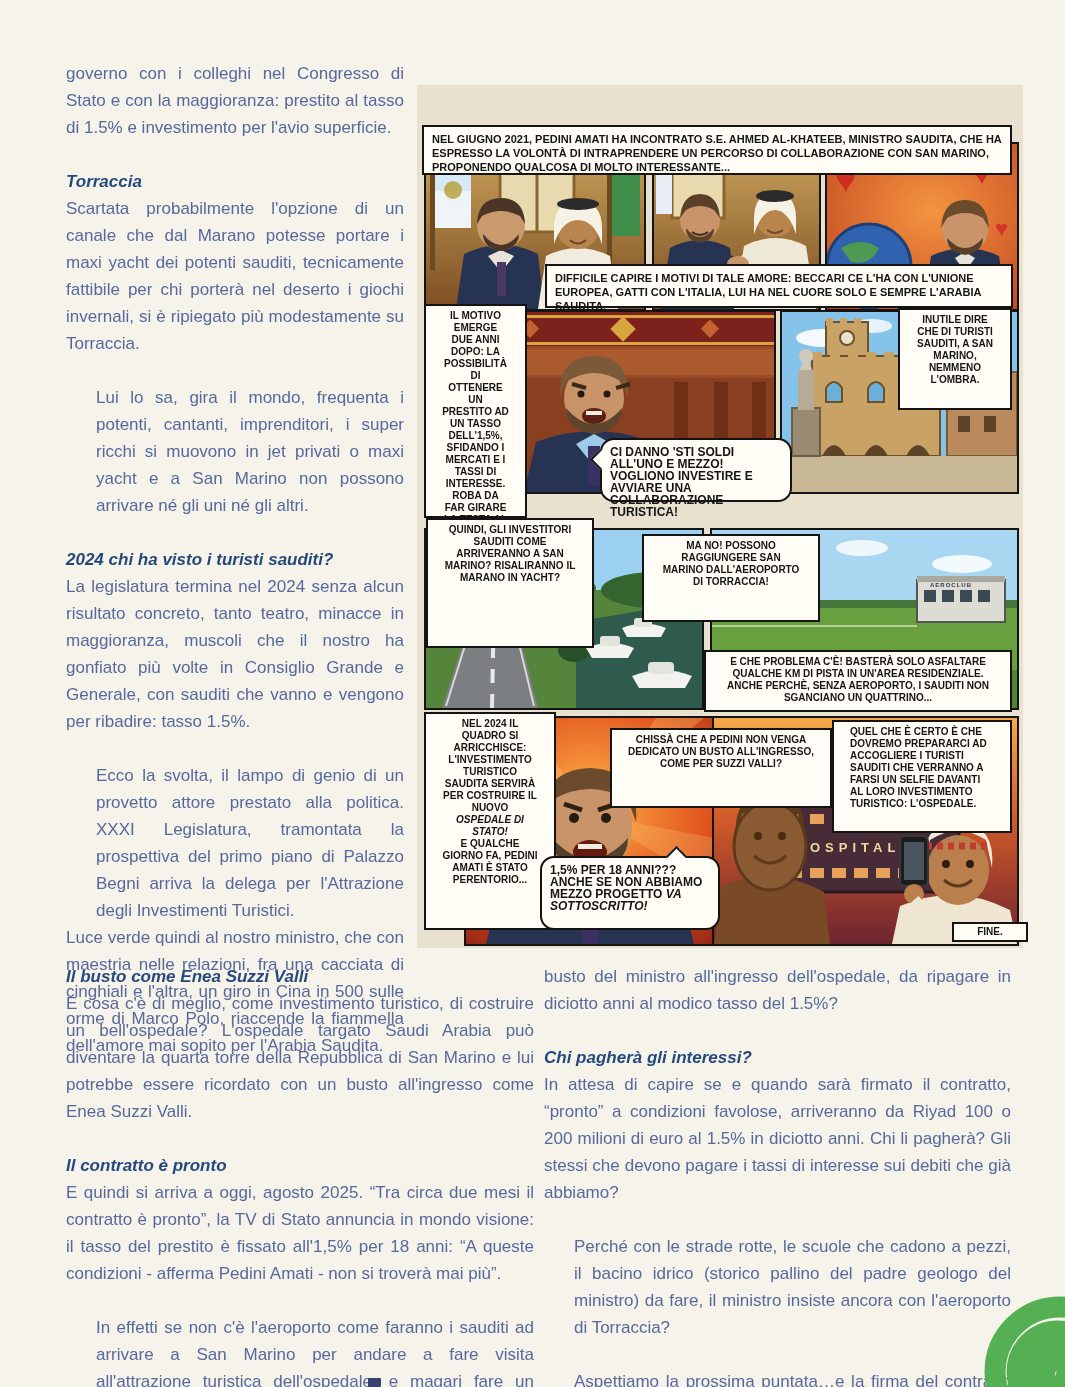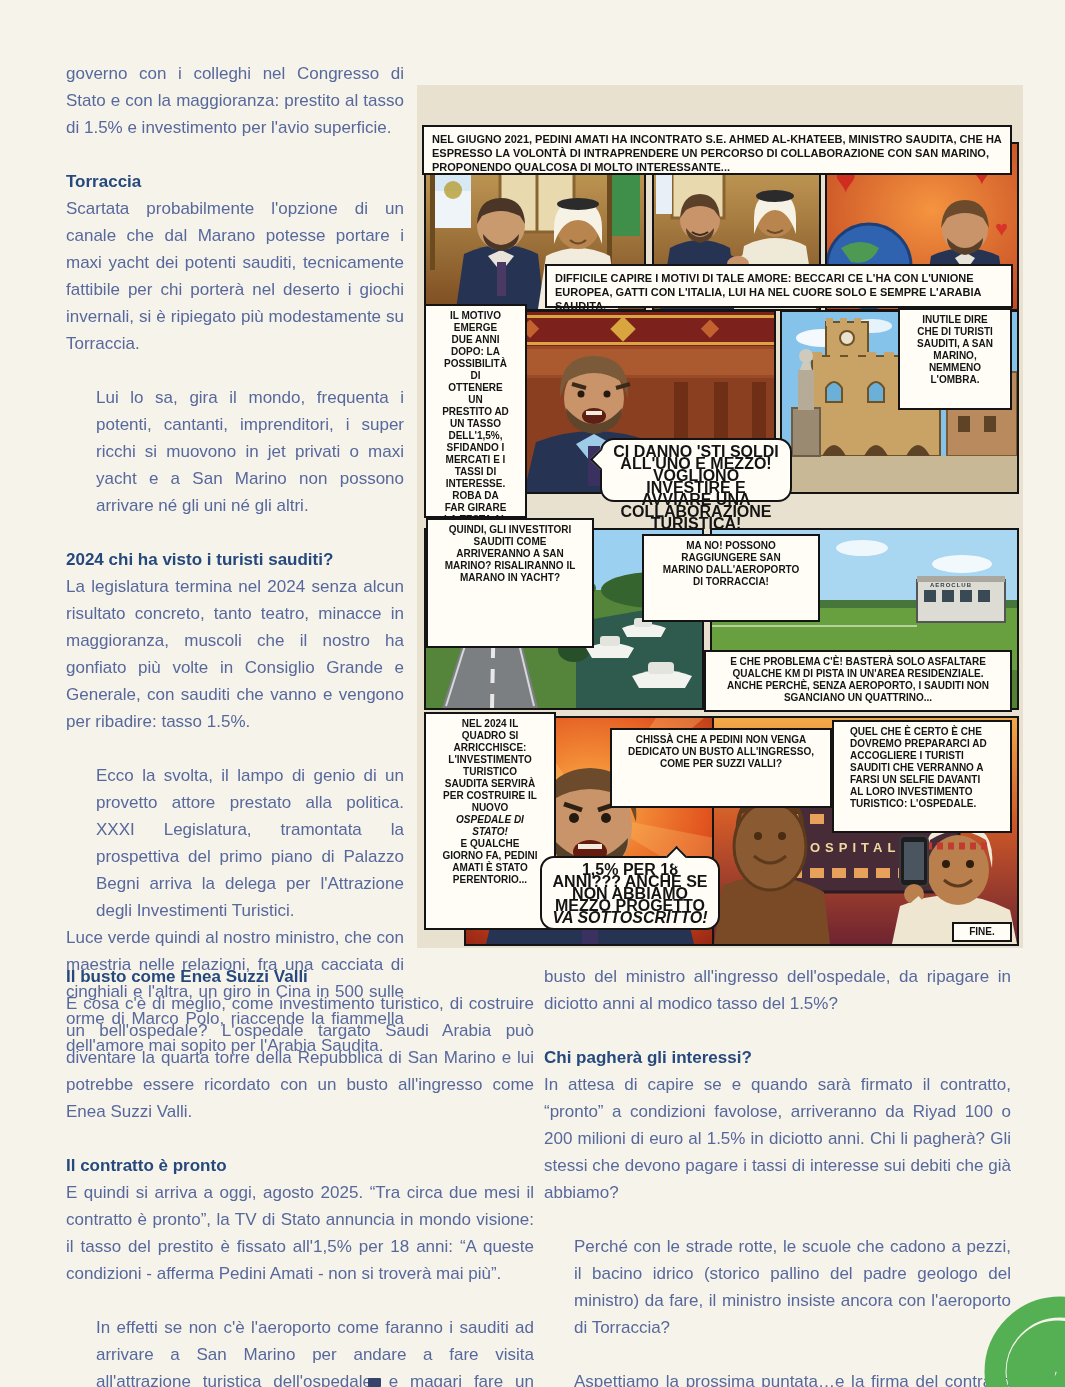--- a/index.html
+++ b/index.html
@@ -5,34 +5,34 @@
   html,body{margin:0;padding:0;background:#d8d5cc;}
   .page{position:relative;width:1065px;height:1387px;background:#f6f3ea;overflow:hidden;
         font-family:"Liberation Sans",sans-serif;}
   
   .coltop{position:absolute;left:66px;top:60px;width:338px;}
   .colsbottom{position:absolute;left:66px;top:963px;width:945px;}
   .bl{position:absolute;left:0;top:0;width:468px;}
   .br{position:absolute;left:478px;top:0;width:467px;}
   .para{margin:0;font-size:17px;line-height:27px;color:#57689c;text-align:justify;}
   .para.gap{margin-top:27px;margin-left:30px;}
-  .head{margin:27px 0 0;font-size:17px;line-height:27px;font-weight:bold;color:#26497d;}
+  .head{margin:27px 0 0;font-size:17px;line-height:27px;font-weight:bold;color:#26497d;font-style:italic;}
   .head.first{margin-top:0;}
   
   .comic{position:absolute;left:417px;top:85px;width:606px;height:863px;background:#e9e1d0;}
   .panel{position:absolute;border:2px solid #141414;overflow:hidden;background:#888;z-index:1;}
   .panel svg{display:block;width:100%;height:100%;}
   .cap{position:absolute;background:#fffdf6;border:2px solid #141414;padding:4px 16px;z-index:3;
        font-weight:bold;font-size:10px;line-height:12px;color:#141414;box-sizing:border-box;}
   .cap.center{text-align:center;}
   .cap.wide{font-size:11px;line-height:14px;padding:5px 8px;}
   .cap .blk{display:block;}
   .emph{font-style:italic;}
   .bubble{position:absolute;background:#fffdf6;border:2px solid #141414;border-radius:14px;
-          padding:6px 8px;z-index:4;text-align:center;font-weight:bold;font-size:16px;
+          padding:6px 8px;z-index:4;font-weight:bold;font-size:12px;
           line-height:12px;color:#141414;box-sizing:border-box;}
   .tail-left::before{content:"";position:absolute;width:13px;height:13px;background:#fffdf6;
           border-left:2px solid #141414;border-bottom:2px solid #141414;
           transform:rotate(45deg);left:-9px;top:12px;}
   .tail-top::before{content:"";position:absolute;width:13px;height:13px;background:#fffdf6;
           border-top:2px solid #141414;border-left:2px solid #141414;
           transform:rotate(45deg);top:-9px;right:34px;}
   .sign{position:absolute;background:#f7edb4;border:2px solid #141414;font-weight:bold;
         font-size:11px;line-height:13px;padding:2px 6px;z-index:2;color:#141414;}
   .minisign{position:absolute;font-weight:bold;font-size:6px;letter-spacing:1px;color:#35404a;z-index:2;}
@@ -349,21 +349,21 @@
       <span class="blk">NEL 2024 IL QUADRO SI ARRICCHISCE: L'INVESTIMENTO TURISTICO SAUDITA SERVIRÀ PER COSTRUIRE IL NUOVO</span>
       <span class="blk emph">OSPEDALE DI STATO!</span>
       <span class="blk">E QUALCHE GIORNO FA, PEDINI AMATI È STATO PERENTORIO...</span>
     </div>
     <div class="cap center" style="left:193px;top:643px;width:222px;height:80px;">CHISSÀ CHE A PEDINI NON VENGA DEDICATO UN BUSTO ALL'INGRESSO, COME PER SUZZI VALLI?</div>
     <div class="bubble tail-top" style="left:123px;top:771px;width:180px;height:74px;">
       <span class="blk">1,5% PER 18 ANNI??? ANCHE SE NON ABBIAMO MEZZO PROGETTO</span>
       <span class="blk emph">VA SOTTOSCRITTO!</span>
     </div>
     <div class="cap" style="left:415px;top:635px;width:180px;height:113px;">QUEL CHE È CERTO È CHE DOVREMO PREPARARCI AD ACCOGLIERE I TURISTI SAUDITI CHE VERRANNO A FARSI UN SELFIE DAVANTI AL LORO INVESTIMENTO TURISTICO: L'OSPEDALE.</div>
-    <div class="cap center" style="left:535px;top:837px;width:60px;height:20px;padding:2px 4px;">FINE.</div>
+    <div class="cap center" style="left:535px;top:837px;width:76px;height:20px;padding:2px 4px;">FINE.</div>
   </div>
 
   <div class="colsbottom">
     <div class="bl">
       <h3 class="head first">Il busto come Enea Suzzi Valli</h3>
       <p class="para">E cosa c'è di meglio, come investimento turistico, di costruire un bell'ospedale? L'ospedale targato Saudi Arabia può diventare la quarta torre della Repubblica di San Marino e lui potrebbe essere ricordato con un busto all'ingresso come Enea Suzzi Valli.</p>
       <h3 class="head">Il contratto è pronto</h3>
       <p class="para">E quindi si arriva a oggi, agosto 2025. “Tra circa due mesi il contratto è pronto”, la TV di Stato annuncia in mondo visione: il tasso del prestito è fissato all'1,5% per 18 anni: “A queste condizioni - afferma Pedini Amati - non si troverà mai più”.</p>
       <p class="para gap">In effetti se non c'è l'aeroporto come faranno i sauditi ad arrivare a San Marino per andare a fare visita all'attrazione turistica dell'ospedale, e magari fare un selfie vicino al</p>
     </div>

